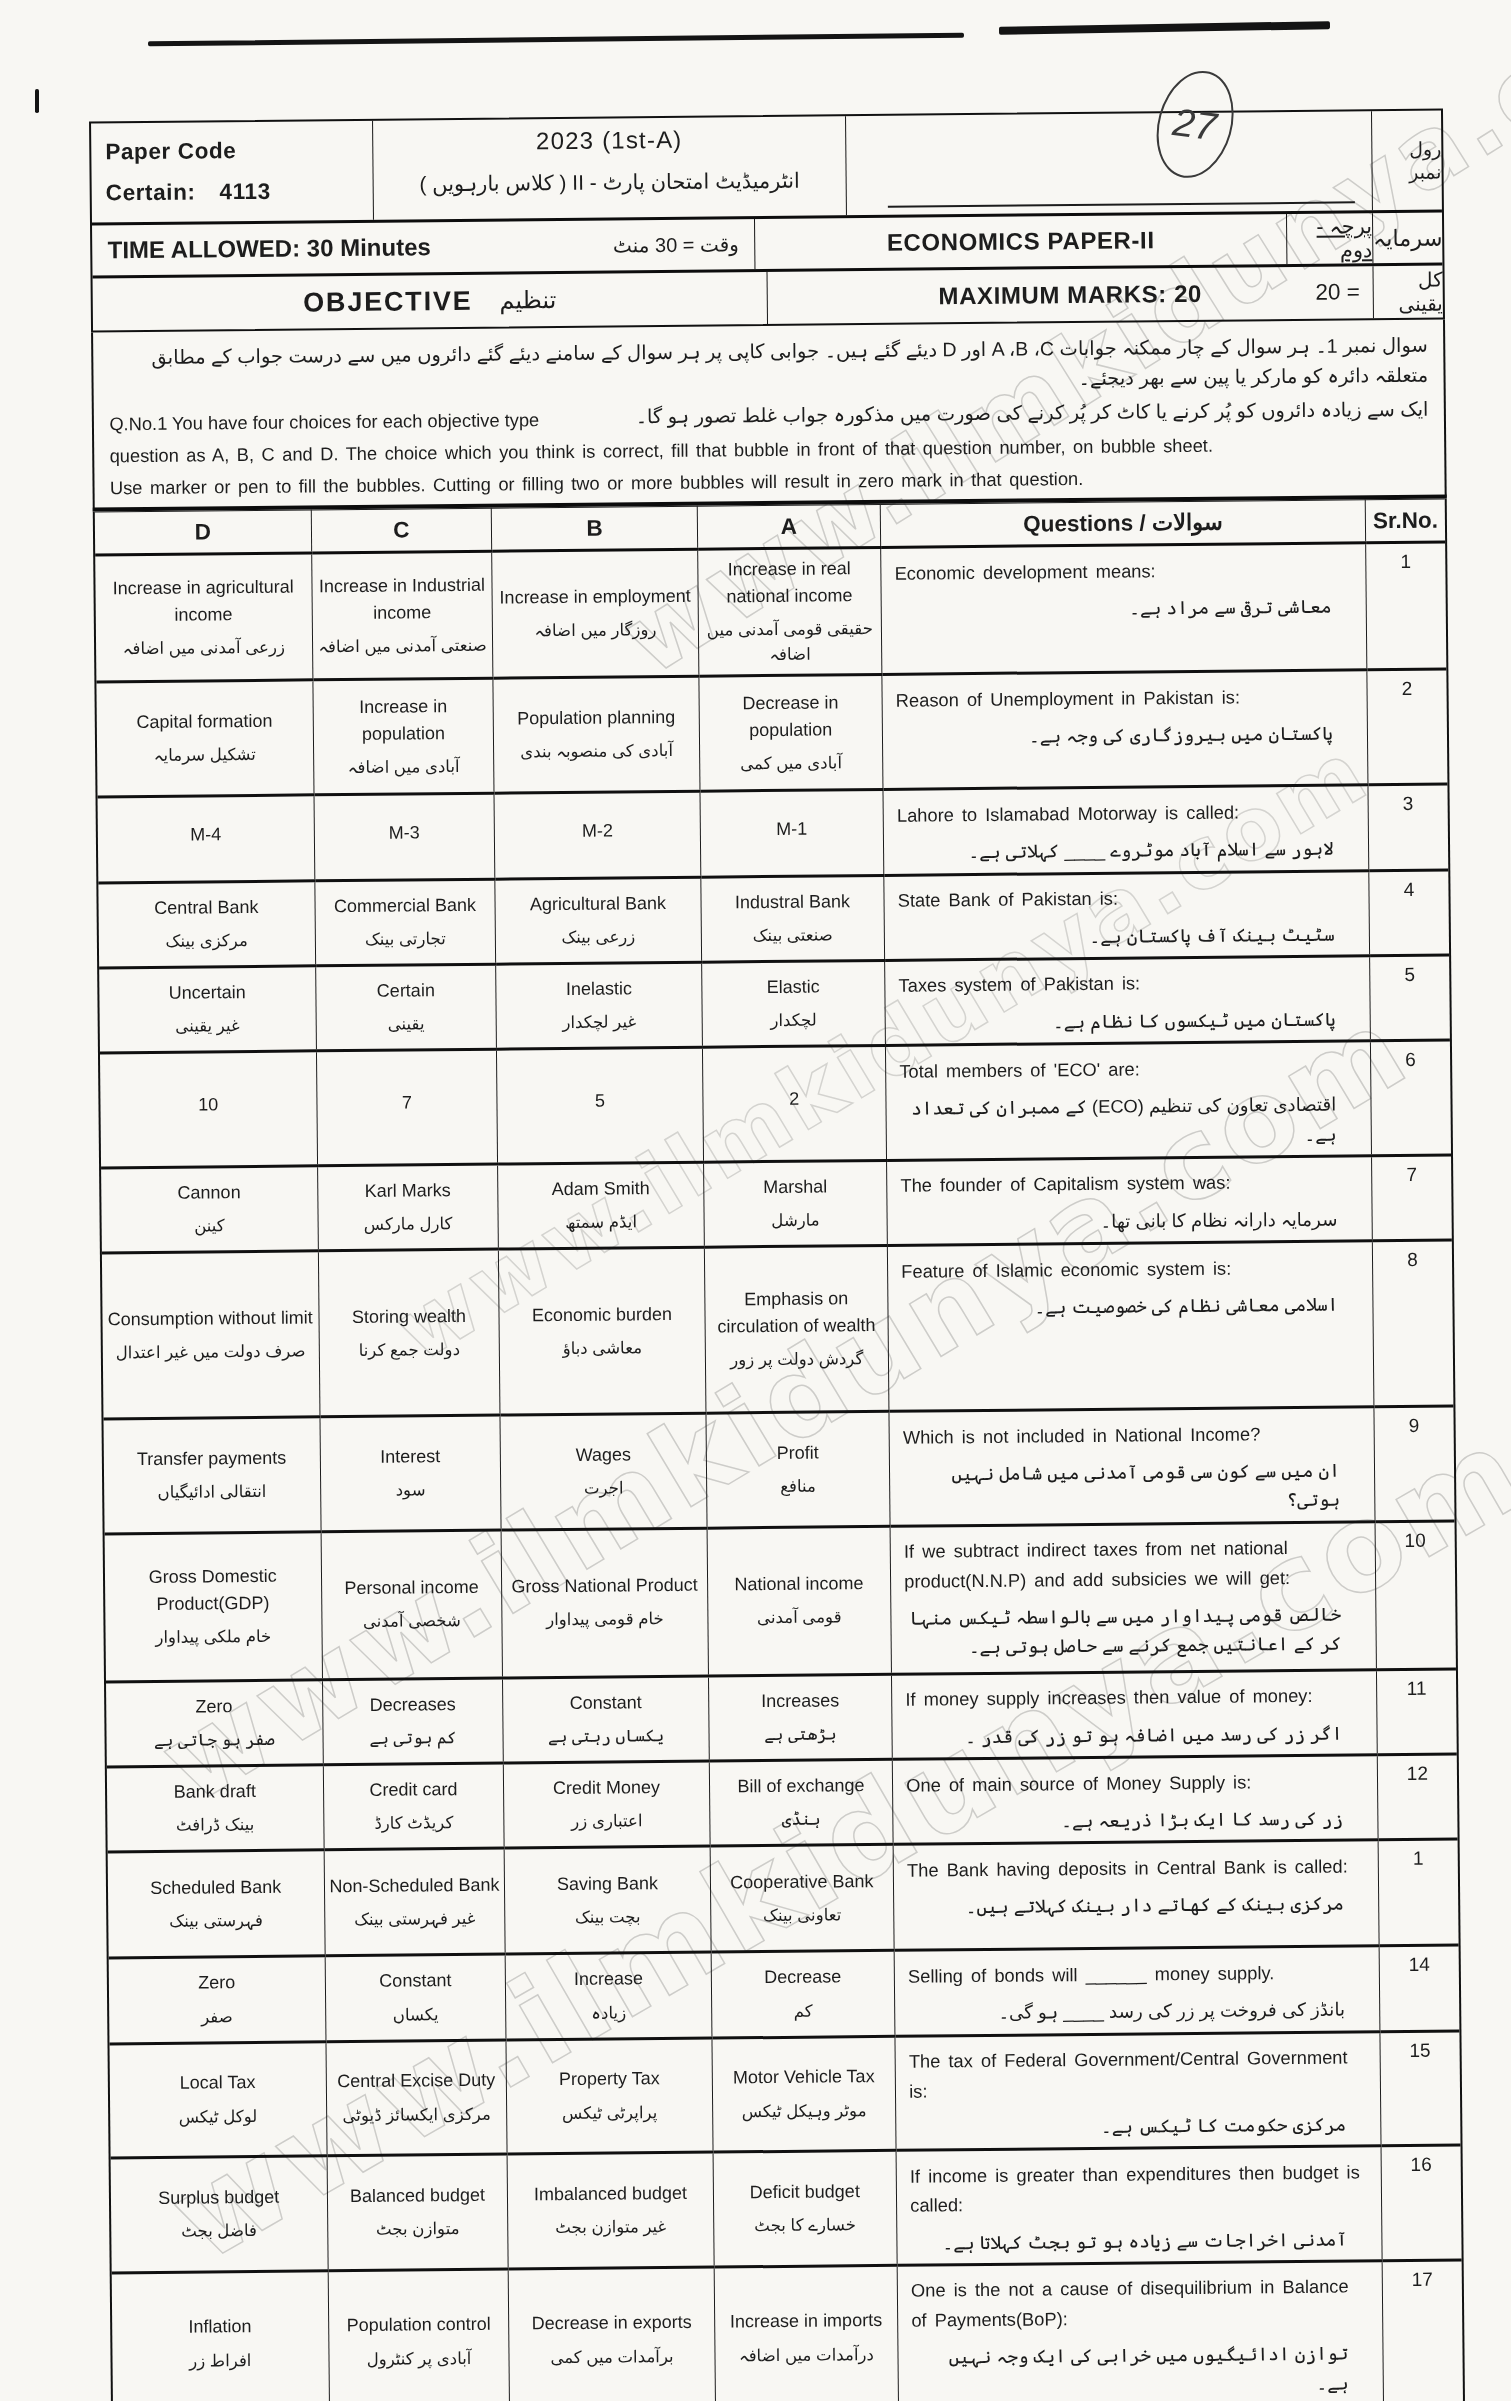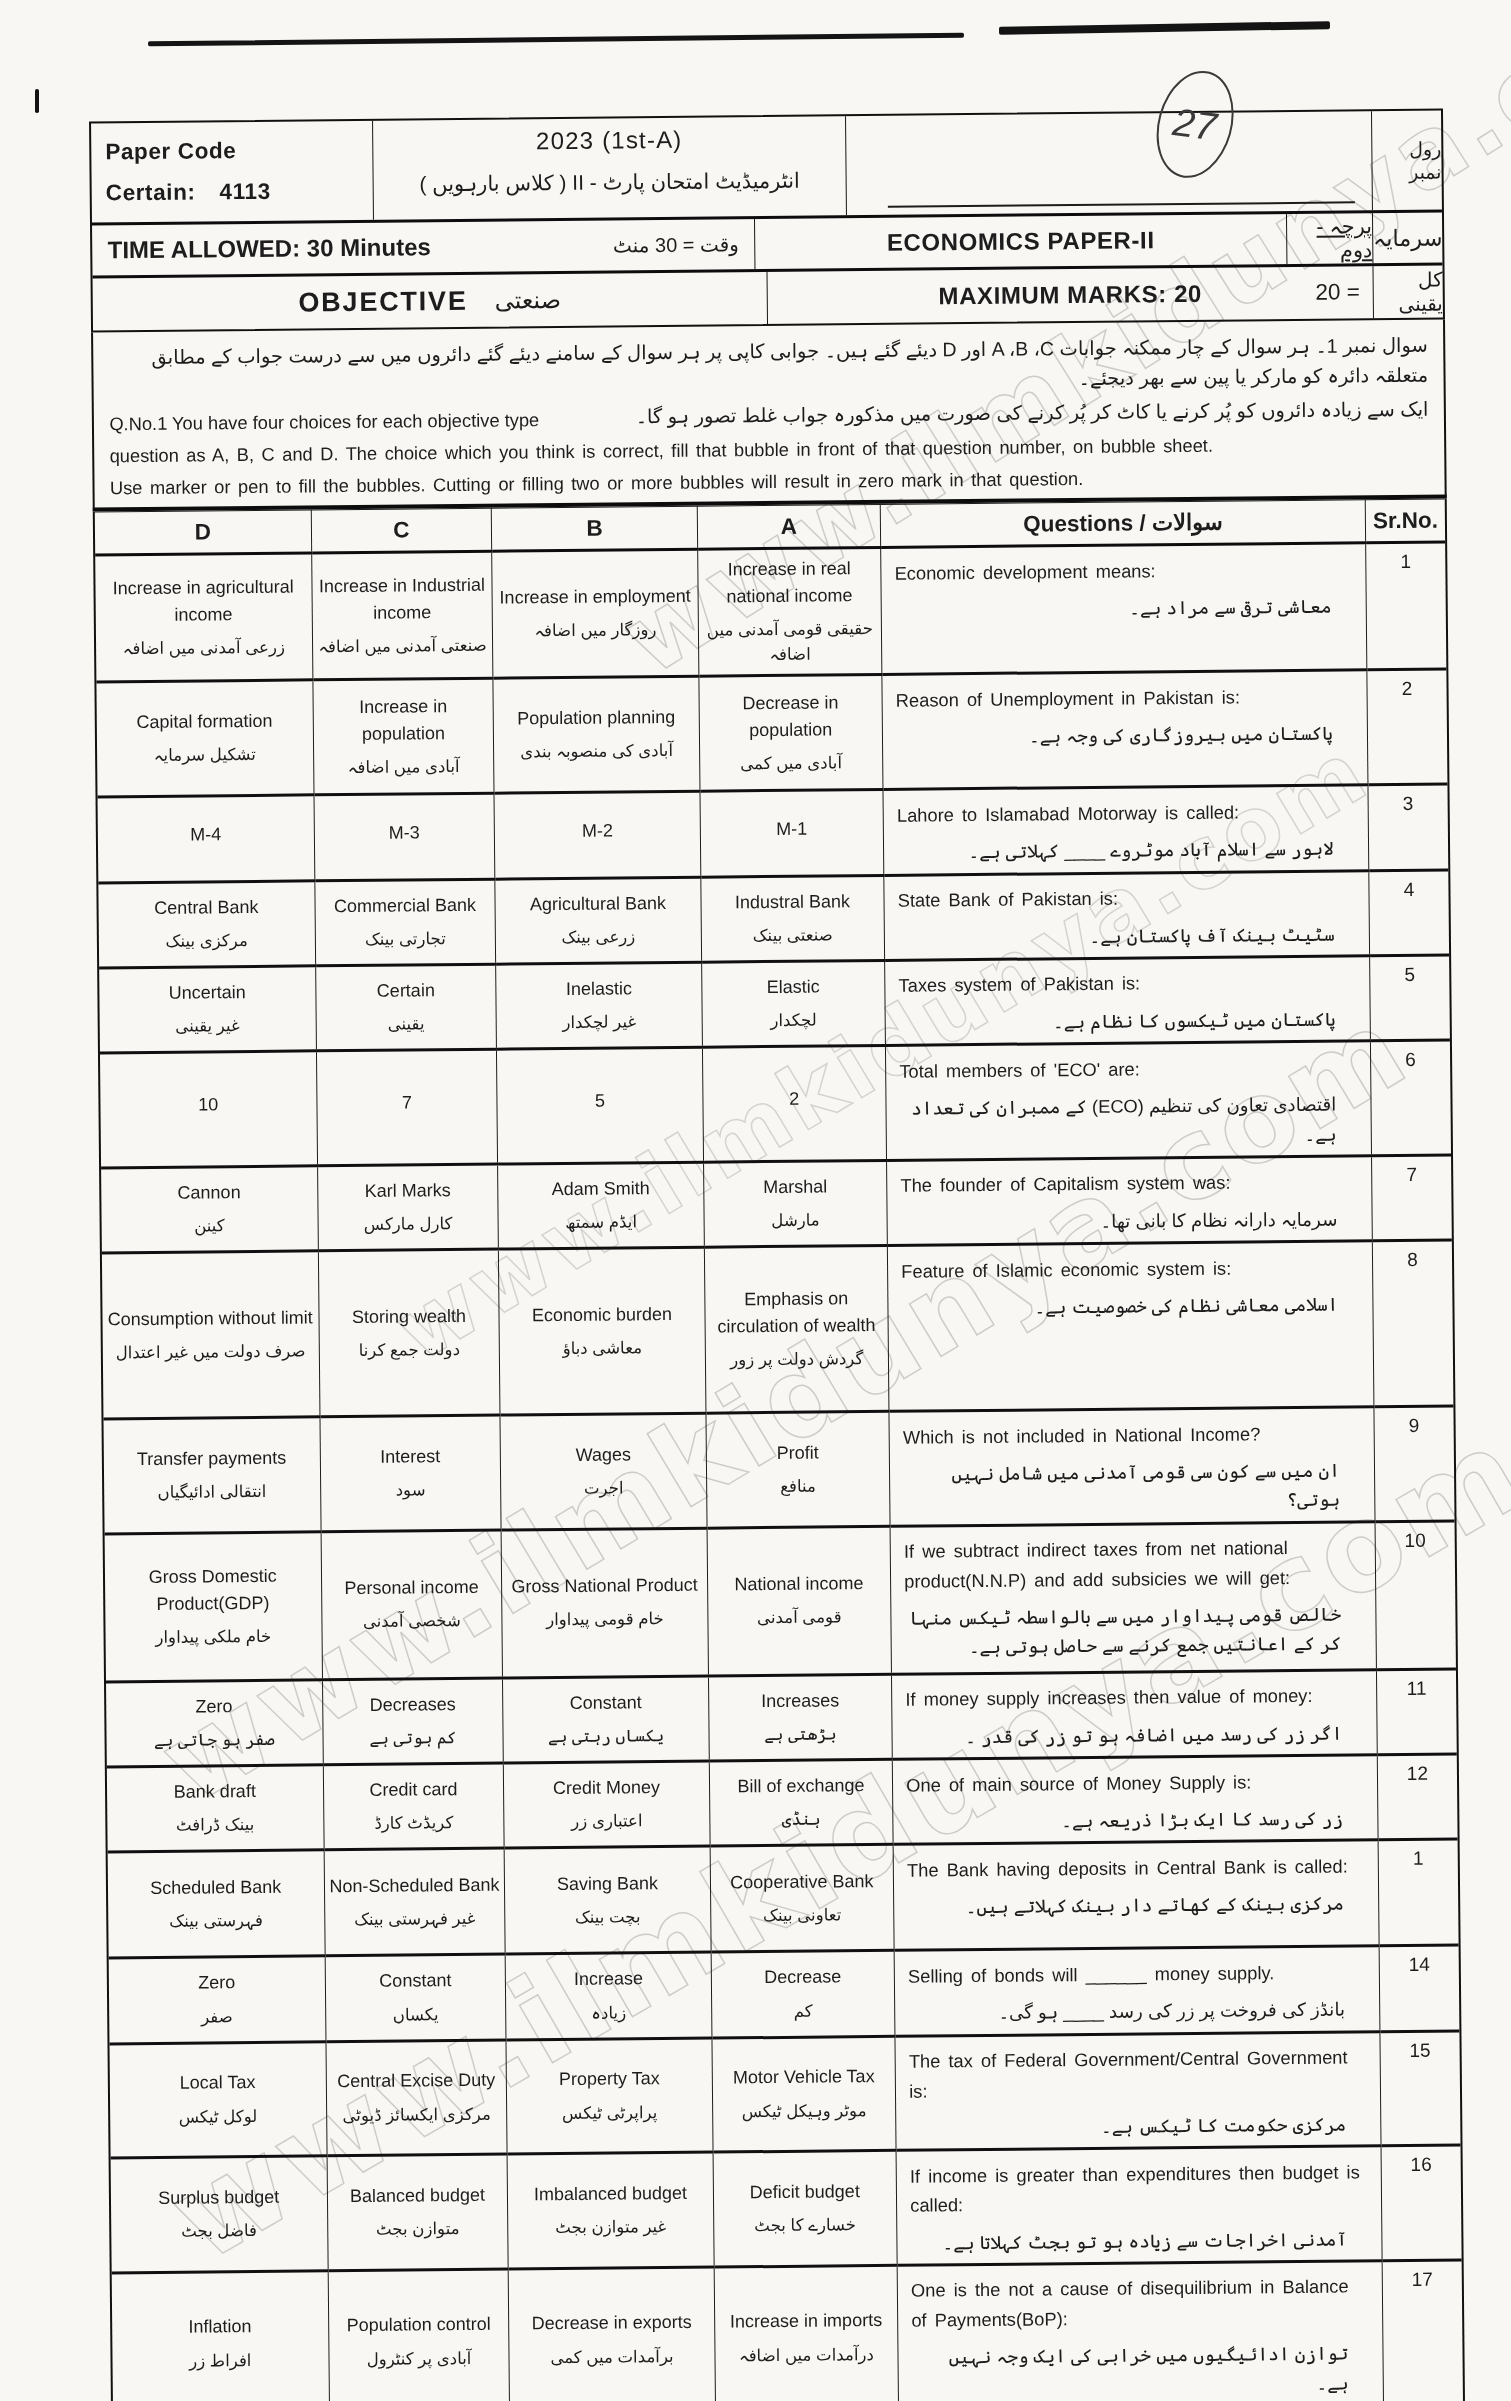--- a/index.html
+++ b/index.html
@@ -146,21 +146,21 @@
           <span class="paper2-ur ur">پرچہ - دوم</span>
         </div>
         <div class="hcell">
           <span class="subj-ur ur">سرمایہ</span>
         </div>
       </div>
 
       <div class="hrow hr3">
         <div class="hcell objcell">
           <span class="obj-en">OBJECTIVE</span>
-          <span class="obj-ur ur">صنعتی</span>
+          <span class="obj-ur ur">تنظیم</span>
         </div>
         <div class="hcell mmcell">
           <span class="mm-en">MAXIMUM MARKS: 20</span>
           <span class="mm-eq">20 =</span>
         </div>
         <div class="hcell">
           <span class="total-ur ur">کل یقینی</span>
         </div>
       </div>
     </div>

